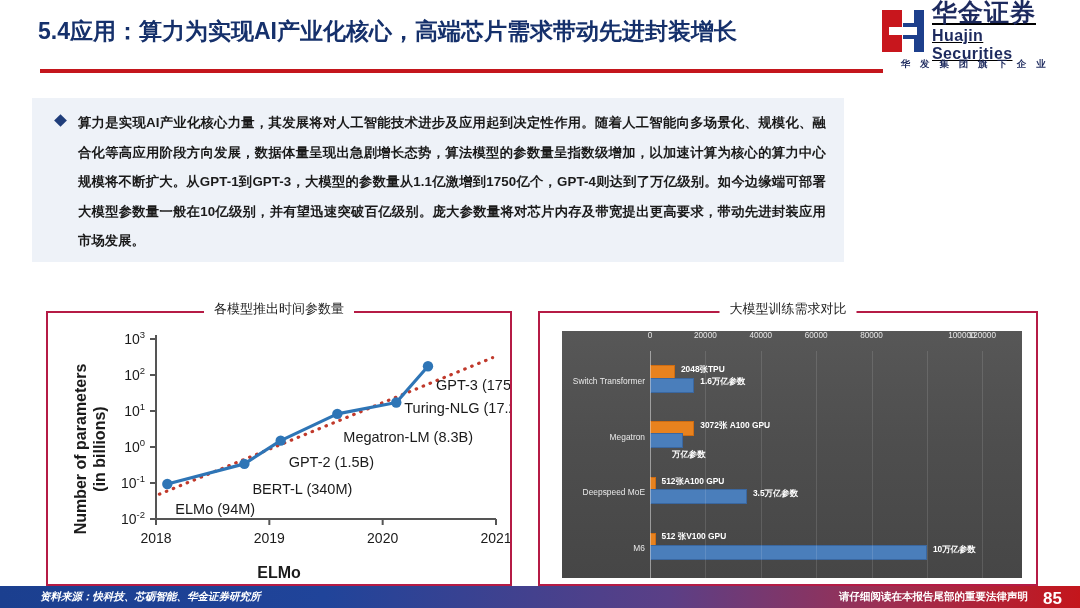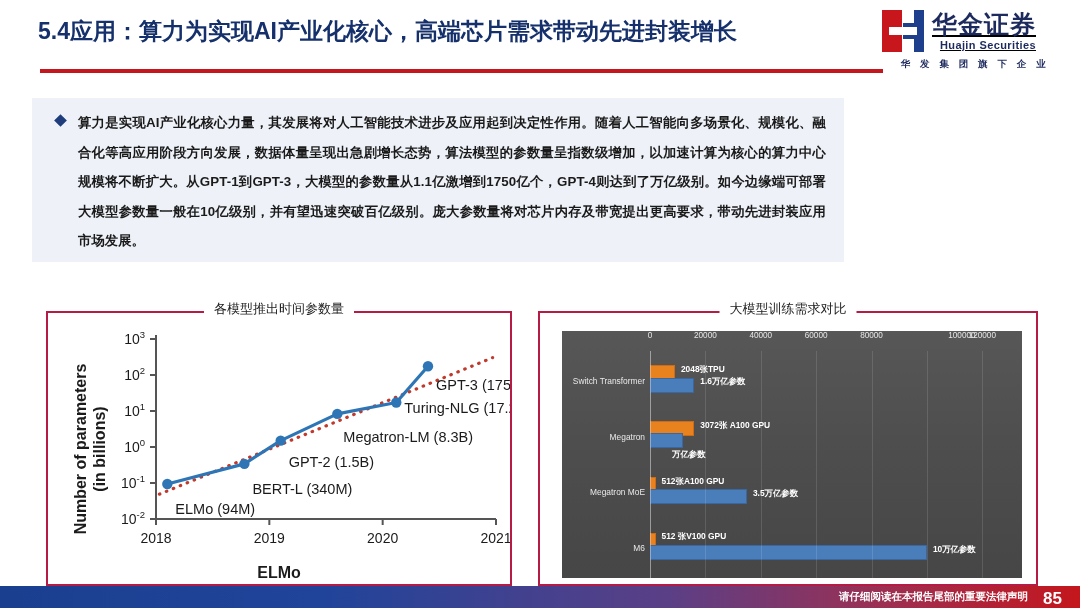--- a/index.html
+++ b/index.html
@@ -40,22 +40,22 @@
     position:absolute; left:21px; top:0px; width:11px; height:13px; background:#ffffff;
   }
   .logo-mark .lm-notch-b {
     position:absolute; left:21px; bottom:0px; width:11px; height:13px; background:#ffffff;
   }
   .logo-cn {
     font-size:25px; font-weight:bold; color:#1d2a5e; letter-spacing:1px;
     line-height:1.05;
   }
   .logo-en {
-    font-size:11px; font-weight:bold; color:#1d2a5e; letter-spacing:.4px;
-    margin-top:1px; text-align:right;
+    font-size:16px; font-weight:bold; color:#1d2a5e; letter-spacing:.4px;
+    margin-top:1px; 
   }
   .logo-tag {
     margin-top:4px; font-size:9.5px; color:#1d2a5e; letter-spacing:3.6px;
     text-align:center; font-weight:bold;
   }
 
   
   .textbox {
     position:absolute; left:32px; top:98px; width:812px; height:164px;
     background:#eef2f8;
@@ -262,21 +262,21 @@
             <div class="bc-val" style="left: 132.308px; top: 51%;">1.6万亿参数</div>
           </div>
           <div class="bc-row" style="top: 25%; height: 25%;">
             <div class="bc-cat" style="left: 0px; right: auto; width: 88px; text-align: right;">Megatron</div>
             <div class="bc-bar orange" style="left: 88px; width: 44.3077px; top: 22%;"></div>
             <div class="bc-val" style="left: 132.308px; top: 29%;">3072张 A100 GPU</div>
             <div class="bc-bar blue" style="left: 88px; width: 33.2308px; top: 44%;"></div>
             <div class="bc-val" style="left: 104px; top: 51%; margin-top: 17px;">万亿参数</div>
           </div>
           <div class="bc-row" style="top: 50%; height: 25%;">
-            <div class="bc-cat" style="left: 0px; right: auto; width: 88px; text-align: right;">Megatron MoE</div>
+            <div class="bc-cat" style="left: 0px; right: auto; width: 88px; text-align: right;">Deepspeed MoE</div>
             <div class="bc-bar orange" style="left: 88px; width: 5.53846px; top: 22%;"></div>
             <div class="bc-val" style="left: 93.5385px; top: 29%;">512张A100 GPU</div>
             <div class="bc-bar blue" style="left: 88px; width: 96.9231px; top: 44%;"></div>
             <div class="bc-val" style="left: 184.923px; top: 51%;">3.5万亿参数</div>
           </div>
           <div class="bc-row" style="top: 75%; height: 25%;">
             <div class="bc-cat" style="left: 0px; right: auto; width: 88px; text-align: right;">M6</div>
             <div class="bc-bar orange" style="left: 88px; width: 5.53846px; top: 22%;"></div>
             <div class="bc-val" style="left: 93.5385px; top: 29%;">512 张V100 GPU</div>
             <div class="bc-bar blue" style="left: 88px; width: 276.923px; top: 44%;"></div>
@@ -288,15 +288,16 @@
         <div class="bc-grid" style="left: 254.154px;"></div>
         <div class="bc-grid" style="left: 309.538px;"></div>
         <div class="bc-grid" style="left: 364.923px;"></div>
         <div class="bc-grid" style="left: 420.308px;"></div>
         <div class="bc-zero" style="left: 88px;"></div>
       </div>
   </div>
 </div>
 
 <div class="footer">
+  <div class="footer-src">资料来源：快科技、芯砺智能、华金证券研究所</div>
   <div class="footer-note">请仔细阅读在本报告尾部的重要法律声明</div>
   <div class="footer-page">85</div>
 </div>
 
 </body></html>

